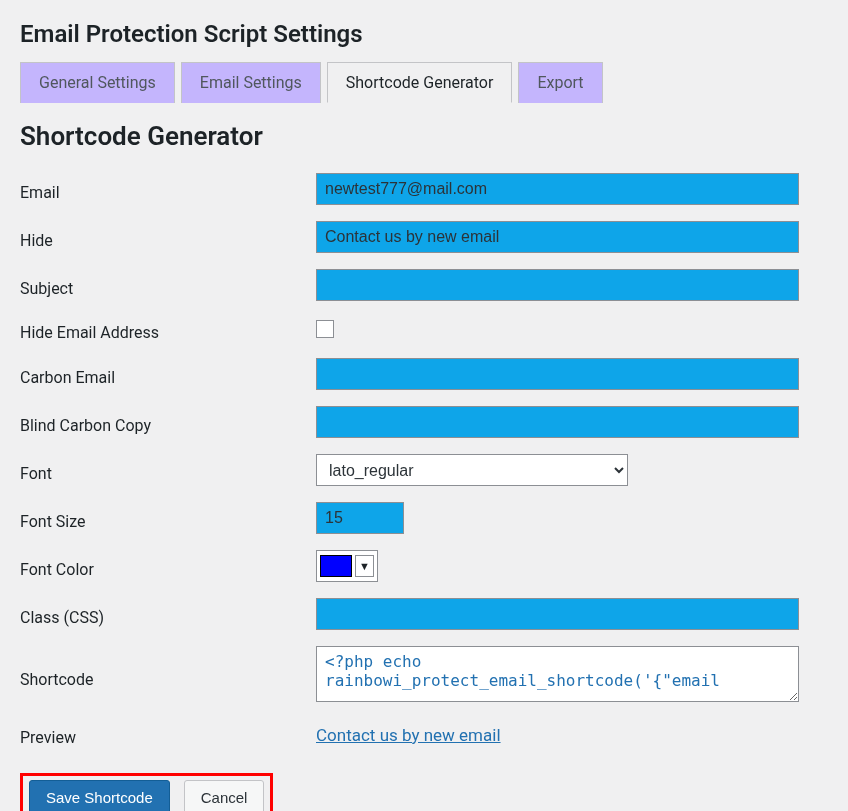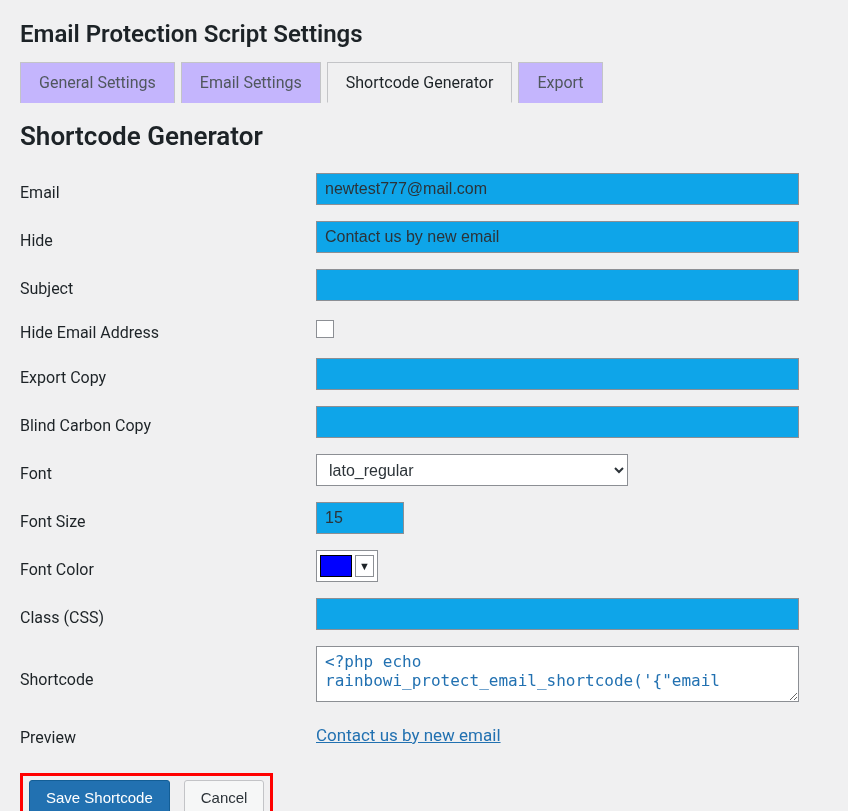--- a/index.html
+++ b/index.html
@@ -201,21 +201,21 @@
   </div>
 
   <div class="form-row">
     <div class="form-label">Hide Email Address</div>
     <div class="form-field">
       <input type="checkbox" style="">
     </div>
   </div>
 
   <div class="form-row">
-    <div class="form-label">Export Copy</div>
+    <div class="form-label">Carbon Email</div>
     <div class="form-field">
       <input type="text" value="" style="">
     </div>
   </div>
 
   <div class="form-row">
     <div class="form-label">Blind Carbon Copy</div>
     <div class="form-field">
       <input type="text" value="" style="">
     </div>

